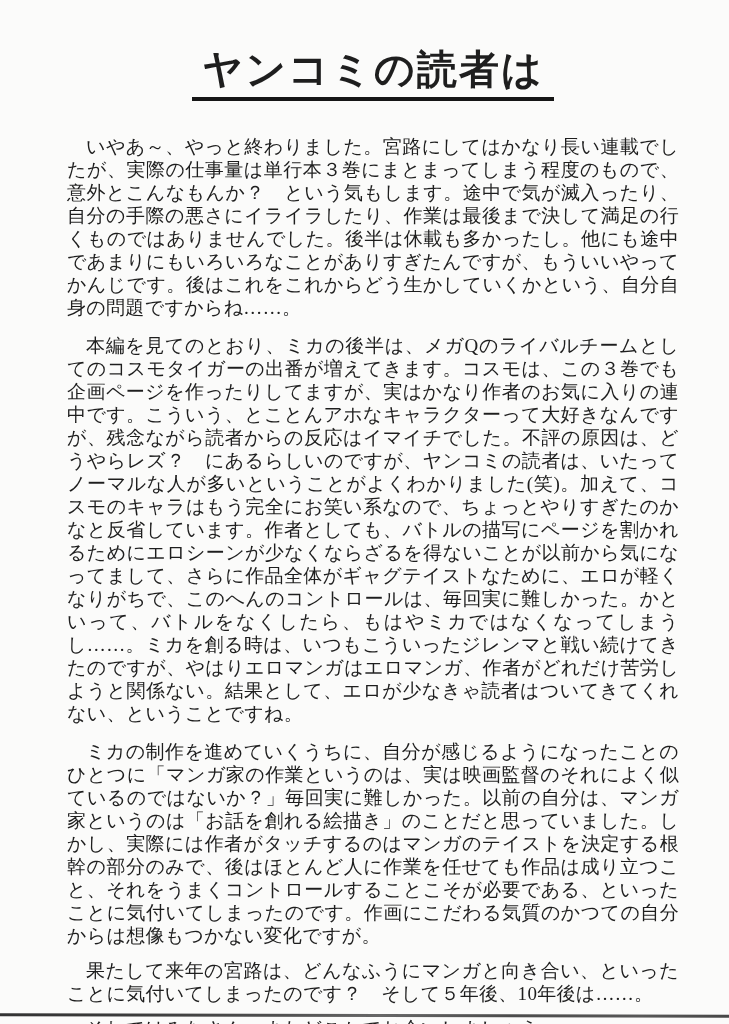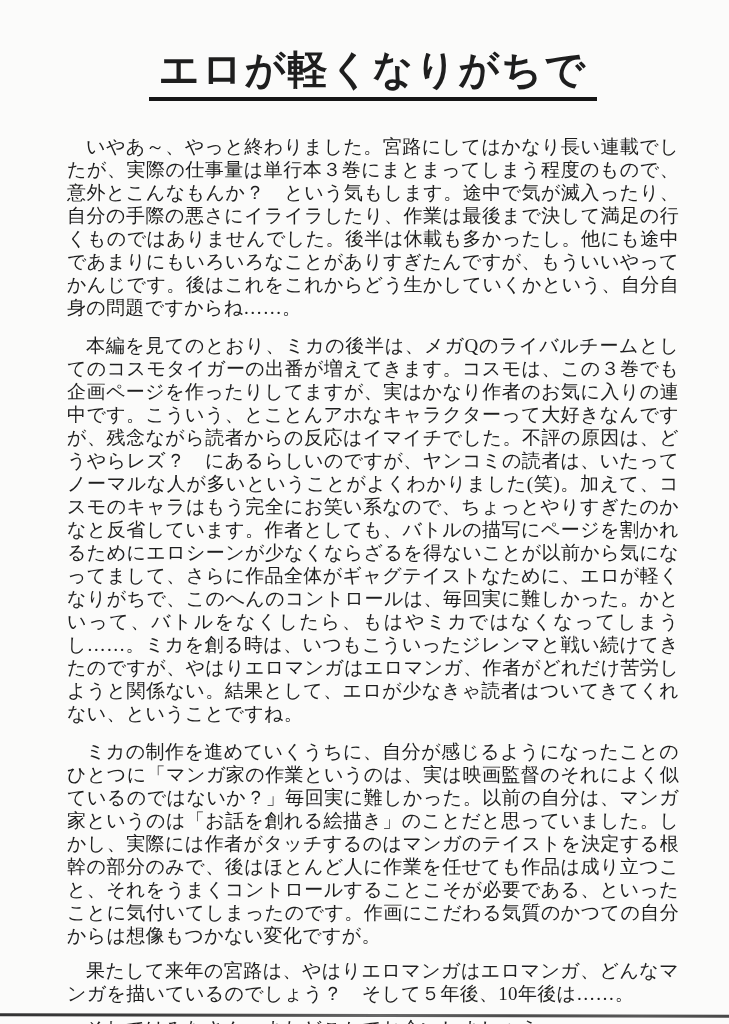--- a/index.html
+++ b/index.html
@@ -68,33 +68,33 @@
       #575757 52%, #383838 70%, #454545 88%, #333333 100%);
     opacity: 0.9;
   }
 </style>
 </head>
 <body>
 
 <div class="scan-page" style="background: rgb(251, 251, 250);">
 
   <div class="title-wrap">
-    <h1 class="page-title">エロが軽くなりがちで</h1>
+    <h1 class="page-title">ヤンコミの読者は</h1>
   </div>
 
   <div class="afterword-body">
       <div class="section">
         <p class="para">いやあ～、やっと終わりました。宮路にしてはかなり長い連載でしたが、実際の仕事量は単行本３巻にまとまってしまう程度のもので、意外とこんなもんか？　という気もします。途中で気が滅入ったり、自分の手際の悪さにイライラしたり、作業は最後まで決して満足の行くものではありませんでした。後半は休載も多かったし。他にも途中であまりにもいろいろなことがありすぎたんですが、もういいやってかんじです。後はこれをこれからどう生かしていくかという、自分自身の問題ですからね……。</p>
       </div>
       <div class="section">
         <p class="para">本編を見てのとおり、ミカの後半は、メガQのライバルチームとしてのコスモタイガーの出番が増えてきます。コスモは、この３巻でも企画ページを作ったりしてますが、実はかなり作者のお気に入りの連中です。こういう、とことんアホなキャラクターって大好きなんですが、残念ながら読者からの反応はイマイチでした。不評の原因は、どうやらレズ？　にあるらしいのですが、ヤンコミの読者は、いたってノーマルな人が多いということがよくわかりました(笑)。加えて、コスモのキャラはもう完全にお笑い系なので、ちょっとやりすぎたのかなと反省しています。作者としても、バトルの描写にページを割かれるためにエロシーンが少なくならざるを得ないことが以前から気になってまして、さらに作品全体がギャグテイストなために、エロが軽くなりがちで、このへんのコントロールは、毎回実に難しかった。かといって、バトルをなくしたら、もはやミカではなくなってしまうし……。ミカを創る時は、いつもこういったジレンマと戦い続けてきたのですが、やはりエロマンガはエロマンガ、作者がどれだけ苦労しようと関係ない。結果として、エロが少なきゃ読者はついてきてくれない、ということですね。</p>
       </div>
       <div class="section">
         <p class="para">ミカの制作を進めていくうちに、自分が感じるようになったことのひとつに「マンガ家の作業というのは、実は映画監督のそれによく似ているのではないか？」毎回実に難しかった。以前の自分は、マンガ家というのは「お話を創れる絵描き」のことだと思っていました。しかし、実際には作者がタッチするのはマンガのテイストを決定する根幹の部分のみで、後はほとんど人に作業を任せても作品は成り立つこと、それをうまくコントロールすることこそが必要である、といったことに気付いてしまったのです。作画にこだわる気質のかつての自分からは想像もつかない変化ですが。</p>
-        <p class="para">果たして来年の宮路は、やはりエロマンガはエロマンガ、どんなマンガを描いているのでしょう？　そして５年後、10年後は……。</p>
+        <p class="para">果たして来年の宮路は、どんなふうにマンガと向き合い、といったことに気付いてしまったのです？　そして５年後、10年後は……。</p>
         <p class="para">それではみなさん、またどこかでお会いしましょう。</p>
       </div>
     </div>
 
   <div class="signature-line">
     <span>2001年３月某日</span>
     <span>宮路兼幸</span>
   </div>
 
   <div class="scan-artifact-line"></div>

